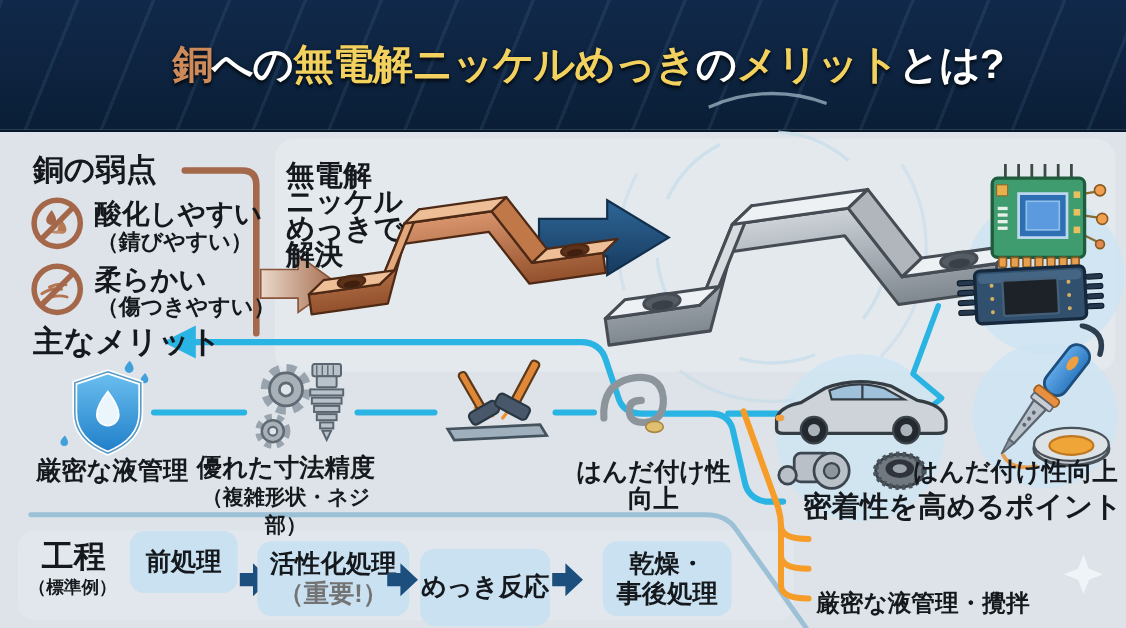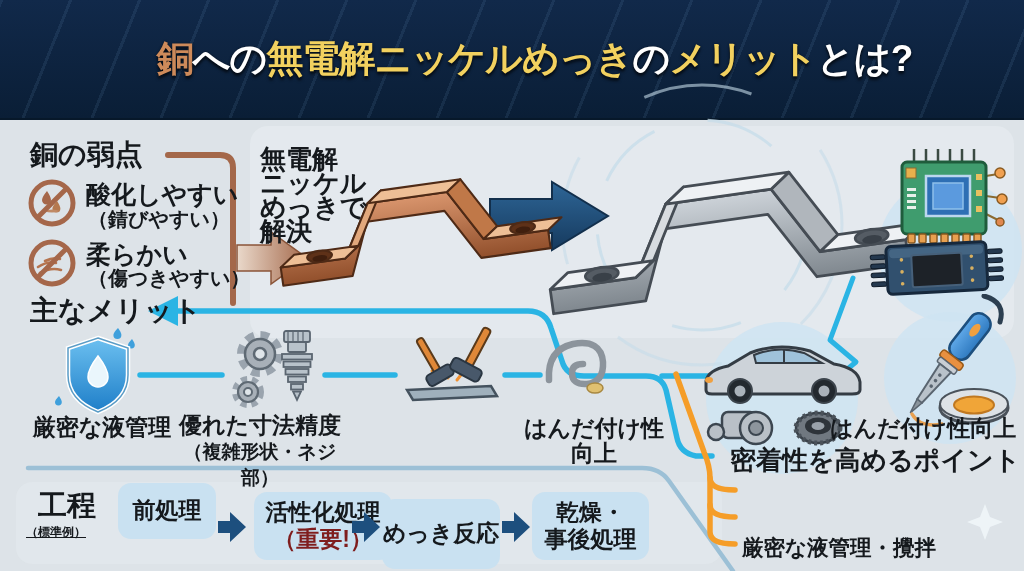--- a/index.html
+++ b/index.html
@@ -30,23 +30,23 @@
   .sol{font-size:26px;line-height:24px;}
   .m-label{font-size:23px;line-height:25px;}
   .m-sub{font-size:19px;}
   .note{font-size:23px;}
   .adh-title{font-size:26px;}
   .adh-pt{font-size:21.5px;font-weight:700;}
   
   .pbox{position:absolute;background:#c9e1f1;border-radius:13px;
         display:flex;flex-direction:column;align-items:center;justify-content:center;
         font-size:23px;font-weight:800;color:#15191d;line-height:1.18;text-align:center;}
-  .pnote{color:#7f1d1d;}
+  .pnote{color:#737373;}
   .proc-title{font-size:29px;}
-  .proc-sub{font-size:12px;text-decoration:underline;}
+  .proc-sub{font-size:16px;}
   svg{display:block;}
 </style>
 </head>
 <body>
 
 <div class="stage">
 
   <div class="hdr">
     <div class="h-line h1"><span class="t-copper">銅</span><span class="t-white">への</span><span class="t-yellow">無電解ニッケルめっき</span><span class="t-white">の</span><span class="t-yellow">メリット</span><span class="t-white">とは?</span></div>
   </div>
@@ -383,35 +383,35 @@
   <div class="abs t proc-sub" style="left:26px;top:524px">（標準例）</div>
 
   <div class="pbox" style="left:118px;top:483px;width:98px;height:56px">
     <span>前処理</span>
   </div>
   <div class="abs" style="left:216px;top:512px">
     <svg width="32" height="30" viewBox="0 0 32 30">
         <path d="M2,9 h12 v-9 l16,15 -16,15 v-9 h-12 z" fill="#1d4f7e"></path>
       </svg>
   </div>
-  <div class="pbox" style="left:254px;top:492px;width:138px;height:68px">
+  <div class="pbox" style="left:234px;top:492px;width:138px;height:68px">
     <span>活性化処理</span>
     <span class="pnote">（重要!）</span>
   </div>
   <div class="abs" style="left:350px;top:512px">
     <svg width="32" height="30" viewBox="0 0 32 30">
         <path d="M2,9 h12 v-9 l16,15 -16,15 v-9 h-12 z" fill="#1d4f7e"></path>
       </svg>
   </div>
   <div class="pbox" style="left:382px;top:499px;width:118px;height:70px">
     <span>めっき反応</span>
   </div>
   <div class="abs" style="left:500px;top:512px">
     <svg width="32" height="30" viewBox="0 0 32 30">
         <path d="M2,9 h12 v-9 l16,15 -16,15 v-9 h-12 z" fill="#1d4f7e"></path>
       </svg>
   </div>
-  <div class="pbox pre" style="left:532px;top:492px;width:117px;height:68px">
+  <div class="pbox pre" style="left:548px;top:492px;width:117px;height:68px">
     <span class="pre">乾燥・
 事後処理</span>
   </div>
 
 </div>
 
 </body></html>

